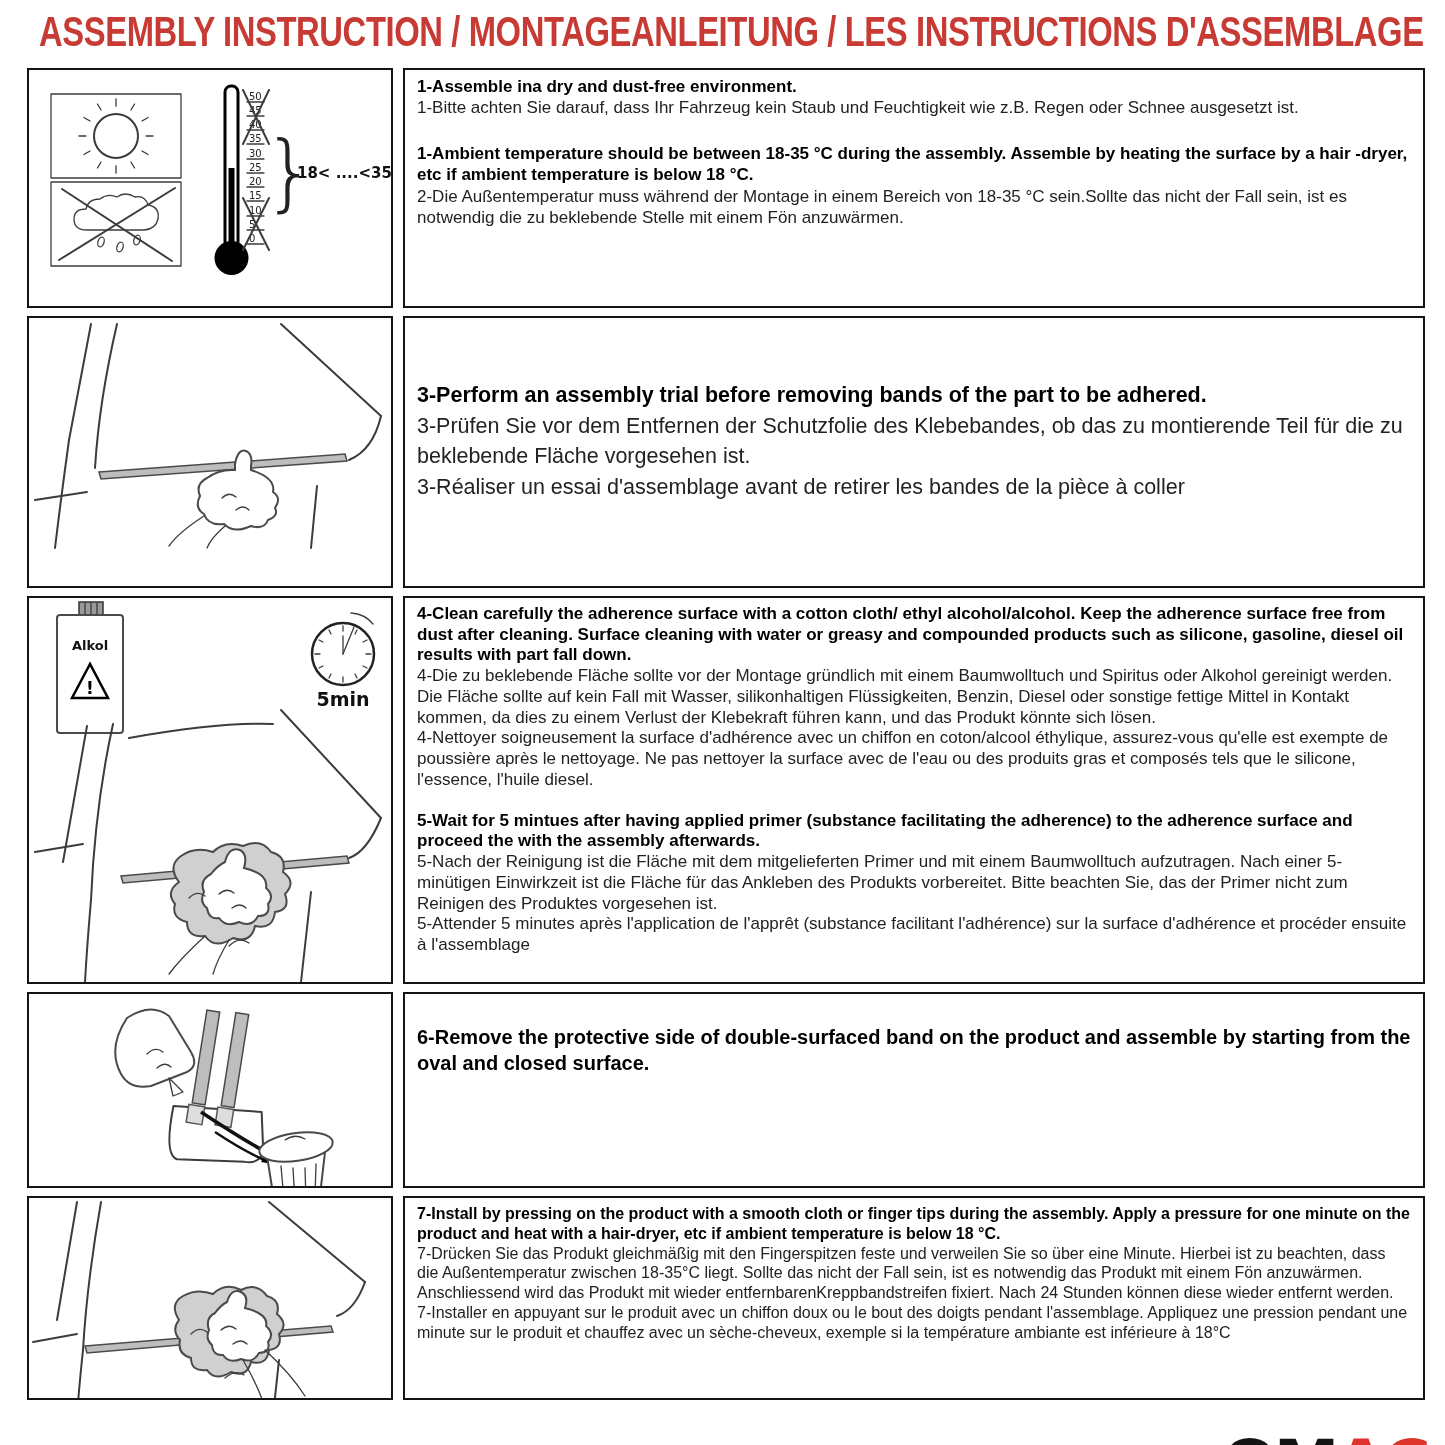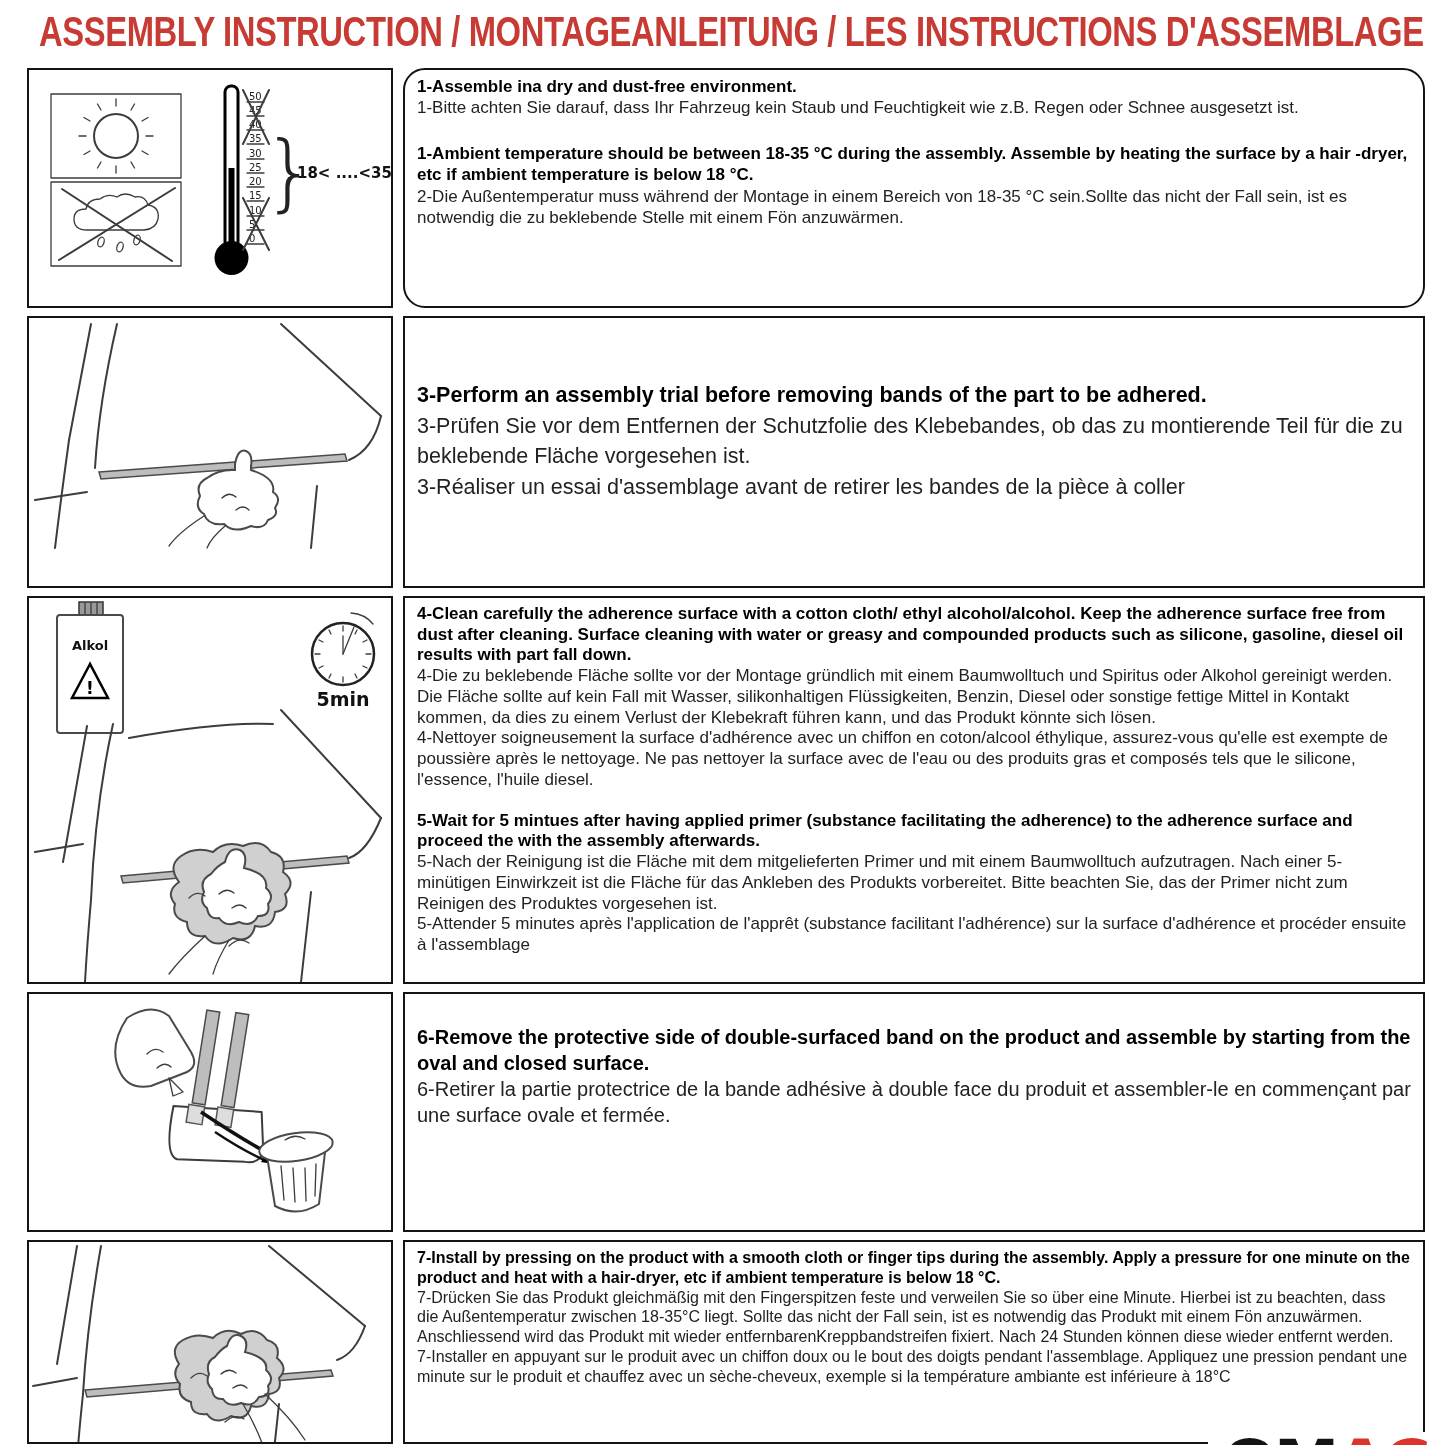--- a/index.html
+++ b/index.html
@@ -5,22 +5,22 @@
   html,body{margin:0;padding:0;background:#fff;}
   body{width:1445px;height:1445px;overflow:hidden;font-family:"Liberation Sans",sans-serif;}
   .page{position:relative;width:1445px;height:1445px;box-sizing:border-box;padding:0 20px 0 27px;}
   .title{margin:8px 0 12px 12px;font-size:42px;font-weight:800;letter-spacing:-.5px;color:#c83a34;
          transform:scaleX(.78);transform-origin:left center;white-space:nowrap;}
   .row{display:flex;gap:10px;margin-bottom:8px;}
   .illus{flex:0 0 366px;border:2px solid #141414;background:#fff;box-sizing:border-box;overflow:hidden;}
   .text{flex:1;border:2px solid #141414;box-sizing:border-box;padding:6px 12px;color:#222;overflow:hidden;}
   .para{margin:0;}
   .para.bold{font-weight:bold;color:#000;}
-  .r1{height:240px}.r2{height:272px}.r3{height:388px}.r4{height:240px}.r5{height:204px}
-  .r1 .text{font-size:17px;line-height:1.26;border-radius:22px;}
+  .r1{height:240px}.r2{height:272px}.r3{height:388px}.r4{height:196px}.r5{height:204px}
+  .r1 .text{font-size:17px;line-height:1.26;}
   .r1 .para.gap{height:24px;}
   .r2 .text{font-size:21.5px;line-height:1.42;padding-top:62px;}
   .r3 .text{font-size:17px;line-height:1.22;}
   .r3 .para.gap{height:20px;}
   .r4 .text{font-size:20px;line-height:1.30;padding-top:30px;}
   .r5 .text{font-size:16px;line-height:1.24;}
   svg{display:block;}
   .sketch{stroke:#3c3c3c;fill:none;stroke-width:2;stroke-linecap:round;stroke-linejoin:round;}
   .thin{stroke-width:1.3;}
   .grayfill{fill:#bdbdbd;stroke:#4a4a4a;stroke-width:1.5;}
@@ -246,21 +246,20 @@
             <line x1="276" y1="174" x2="277" y2="207"></line>
               <line x1="287" y1="170" x2="286" y2="202"></line>
           </g>
           <ellipse cx="267" cy="153" rx="37" ry="14" class="whitefill" transform="rotate(-8 267 153)"></ellipse>
           <path class="sketch thin" d="M256,146 Q266,139 276,145"></path>
         </g>
       </svg>
     </div>
     <div class="text">
         <p class="para bold">6-Remove the protective side of double-surfaced band on the product and assemble by starting from the oval and closed surface.</p>
-        <p class="para ">6-Retirer la partie protectrice de la bande adhésive à double face du produit et assembler-le en commençant par une surface ovale et fermée.</p>
       </div>
   </div>
 
   <div class="row r5">
     <div class="illus">
       <svg width="362" height="218" viewBox="0 0 362 218">
         <g class="sketch">
           <path d="M48,4 L28,122"></path>
           <path d="M72,4 Q58,84 54,152"></path>
           <path d="M4,144 L48,136"></path>

